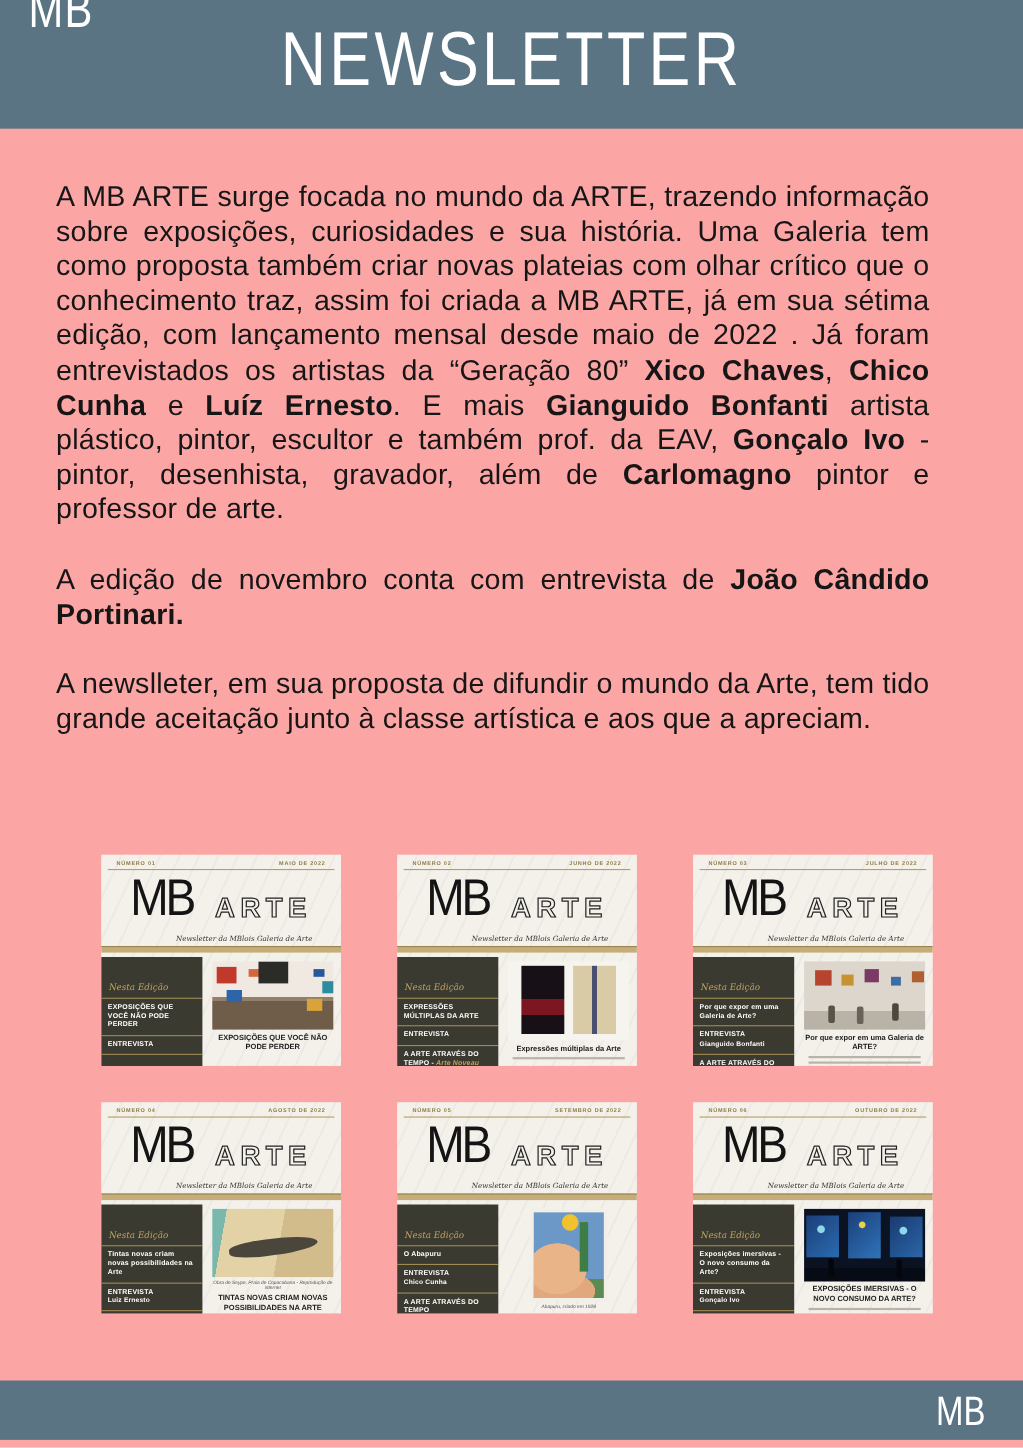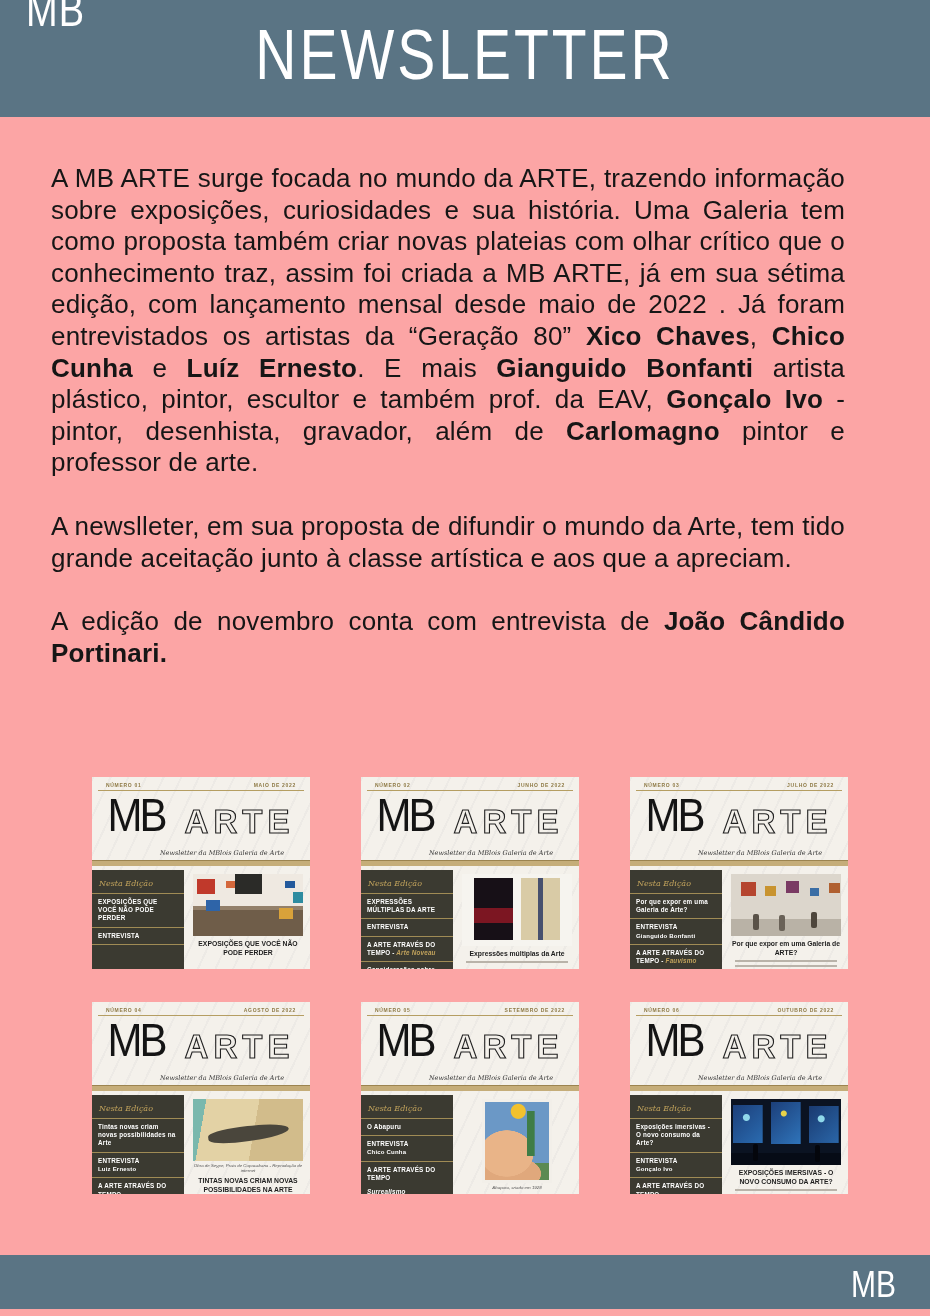--- a/index.html
+++ b/index.html
@@ -25,31 +25,31 @@
 
   
   .grid{position:absolute;left:92px;top:777px;display:grid;grid-template-columns:repeat(3,218px);
     column-gap:51px;row-gap:33px;}
   .card{width:218px;height:192px;background:#f4f1eb;position:relative;overflow:hidden;
     background-image:repeating-linear-gradient(115deg,rgba(175,175,182,0.10) 0 2px,transparent 2px 16px);}
   .cover-topbar{display:flex;justify-content:space-between;padding:5px 8px 2px 8px;
     border-bottom:1px solid #b59e62;margin:0 6px;color:#8e7a45;font-size:5px;font-weight:700;letter-spacing:0.7px;}
   .mast{display:flex;align-items:flex-end;justify-content:center;height:44px;margin-top:2px;}
   .mb{font-size:42px;line-height:0.88;font-weight:400;letter-spacing:-3px;color:#141414;transform:scaleY(1.12);transform-origin:bottom;}
-  .arte{font-size:33px;line-height:0.9;font-weight:700;letter-spacing:5px;color:#222;margin-left:20px;}
+  .arte{font-size:25px;line-height:0.9;font-weight:700;letter-spacing:5px;color:#222;margin-left:20px;}
   @supports (-webkit-text-stroke: 1px black){
     .arte{color:transparent;-webkit-text-stroke:1.1px #222;}
   }
   .tagline{font-family:"DejaVu Serif",serif;font-style:italic;font-size:6.5px;color:#333;
     text-align:right;padding-right:26px;margin-top:12px;}
   .gold-band{height:5px;background:#c5ad79;border-top:1px solid #9c8450;margin-top:3px;}
   .cover-content{display:flex;height:126px;}
   .sb{width:92px;background:#3b3a31;margin-top:4px;flex:none;overflow:hidden;}
   .sb-title{color:#c2a35c;font-family:"DejaVu Serif",serif;font-style:italic;font-size:8px;
-    padding:9px 7px 5px 7px;}
+    padding:23px 7px 5px 7px;}
   .sb-item{border-top:1px solid #a08b55;padding:4px 6px;color:#fff;font-size:6.3px;font-weight:700;
     letter-spacing:0.2px;line-height:1.3;min-height:6px;}
   .sb-item.it{font-style:italic;border-top:none;padding-top:2px;}
   .sb-item .accent{color:#c2a35c;font-style:italic;}
   .sb-item .line2{font-weight:700;font-size:6px;margin-top:1px;}
   .main{flex:1;padding:8px 7px 0 9px;overflow:hidden;}
   .cap{font-size:6.8px;font-weight:700;color:#1d1d1d;text-align:center;margin-top:3px;line-height:1.35;}
   .photo-cap{font-size:4.4px;font-style:italic;color:#555;text-align:center;margin-top:2px;}
   .lines{margin-top:3px;}
   .lines i{display:block;height:2px;background:#b9b3a9;margin:2.5px 4px;}
@@ -103,22 +103,22 @@
 
 <div class="page">
 
   <div class="band top">
     <div class="corner-logo">MB</div>
     <div class="newsletter-title">NEWSLETTER</div>
   </div>
 
   <div class="copy">
     <p><span>A MB ARTE surge focada  no mundo da ARTE, trazendo informação sobre exposições, curiosidades  e sua história. Uma Galeria tem como proposta também criar novas plateias com olhar crítico que o conhecimento traz, assim foi criada a MB ARTE,  já em sua sétima edição, com lançamento mensal desde maio de 2022 . Já foram entrevistados os artistas da “Geração 80” </span><span class="bold">Xico Chaves</span><span>, </span><span class="bold">Chico Cunha</span><span> e  </span><span class="bold">Luíz Ernesto</span><span>. E mais  </span><span class="bold">Gianguido Bonfanti</span><span> artista plástico, pintor, escultor e  também prof. da EAV, </span><span class="bold">Gonçalo Ivo</span><span> - pintor, desenhista, gravador, além de </span><span class="bold">Carlomagno</span><span> pintor  e professor de arte.</span></p>
+    <p><span>A edição de novembro conta com entrevista de </span><span class="bold">João Cândido Portinari.</span></p>
     <p><span>A newslleter, em sua proposta de difundir o mundo da Arte, tem tido grande aceitação junto à classe artística e aos que a apreciam.</span></p>
-    <p><span>A edição de novembro conta com entrevista de </span><span class="bold">João Cândido Portinari.</span></p>
   </div>
 
   <div class="grid">
   <div class="card">
     <div class="cover-topbar">
       <span>NÚMERO 01</span>
       <span>MAIO DE 2022</span>
     </div>
     <div class="mast">
       <span class="mb">MB</span>

